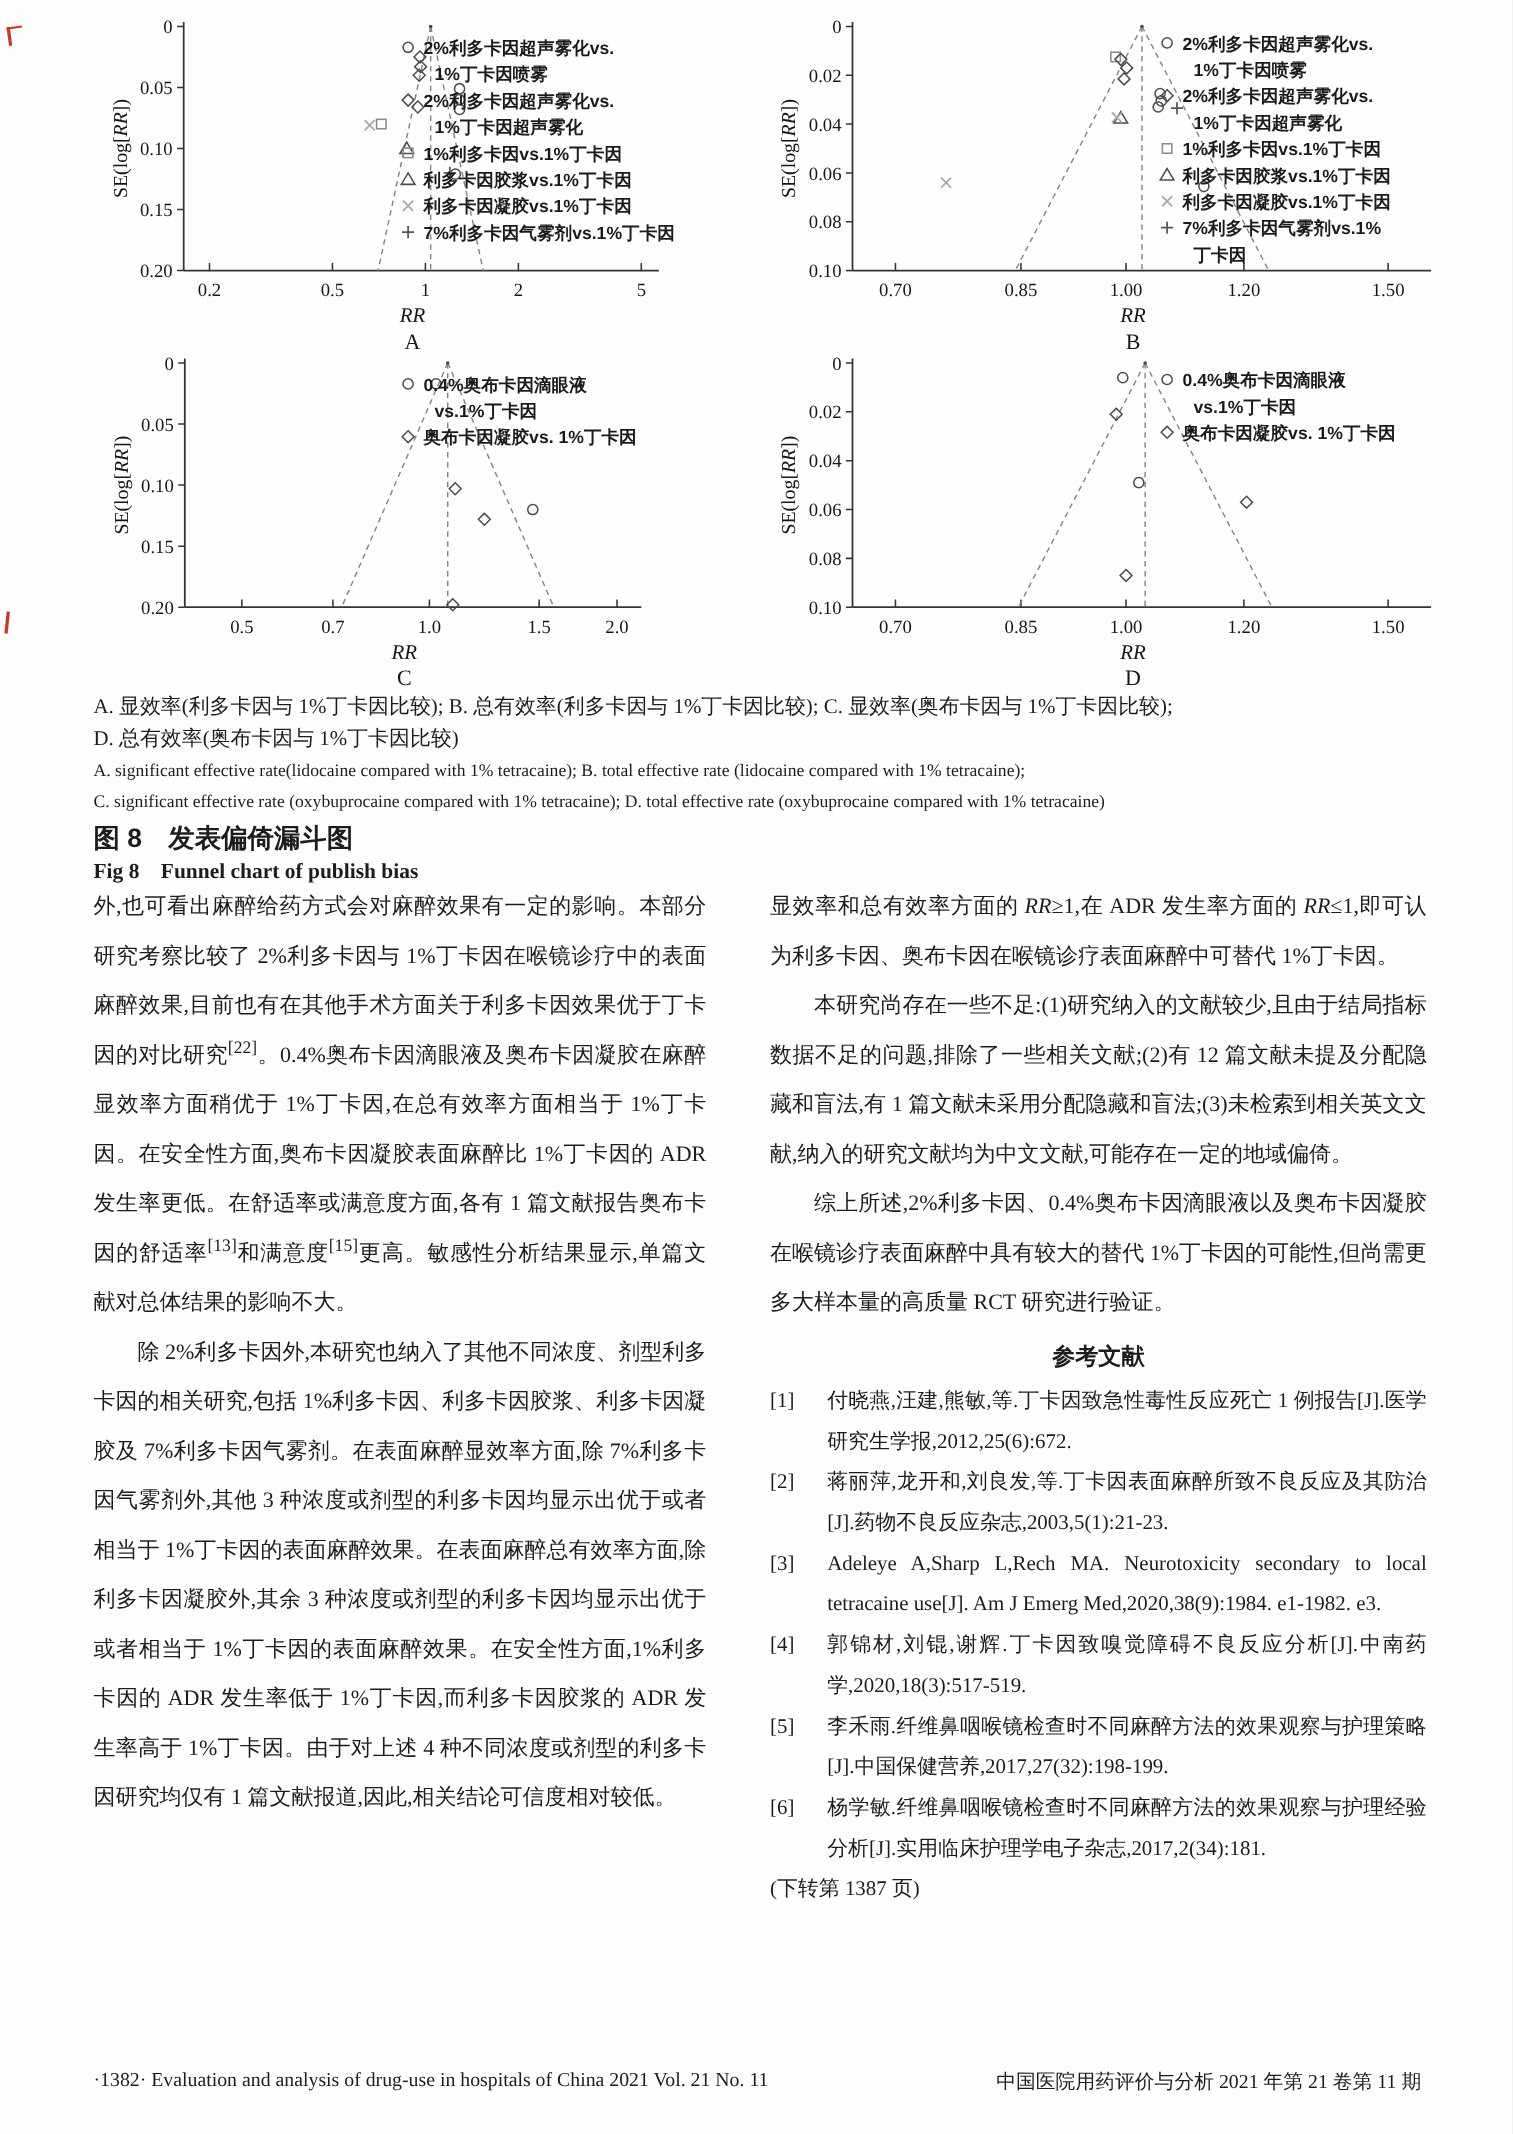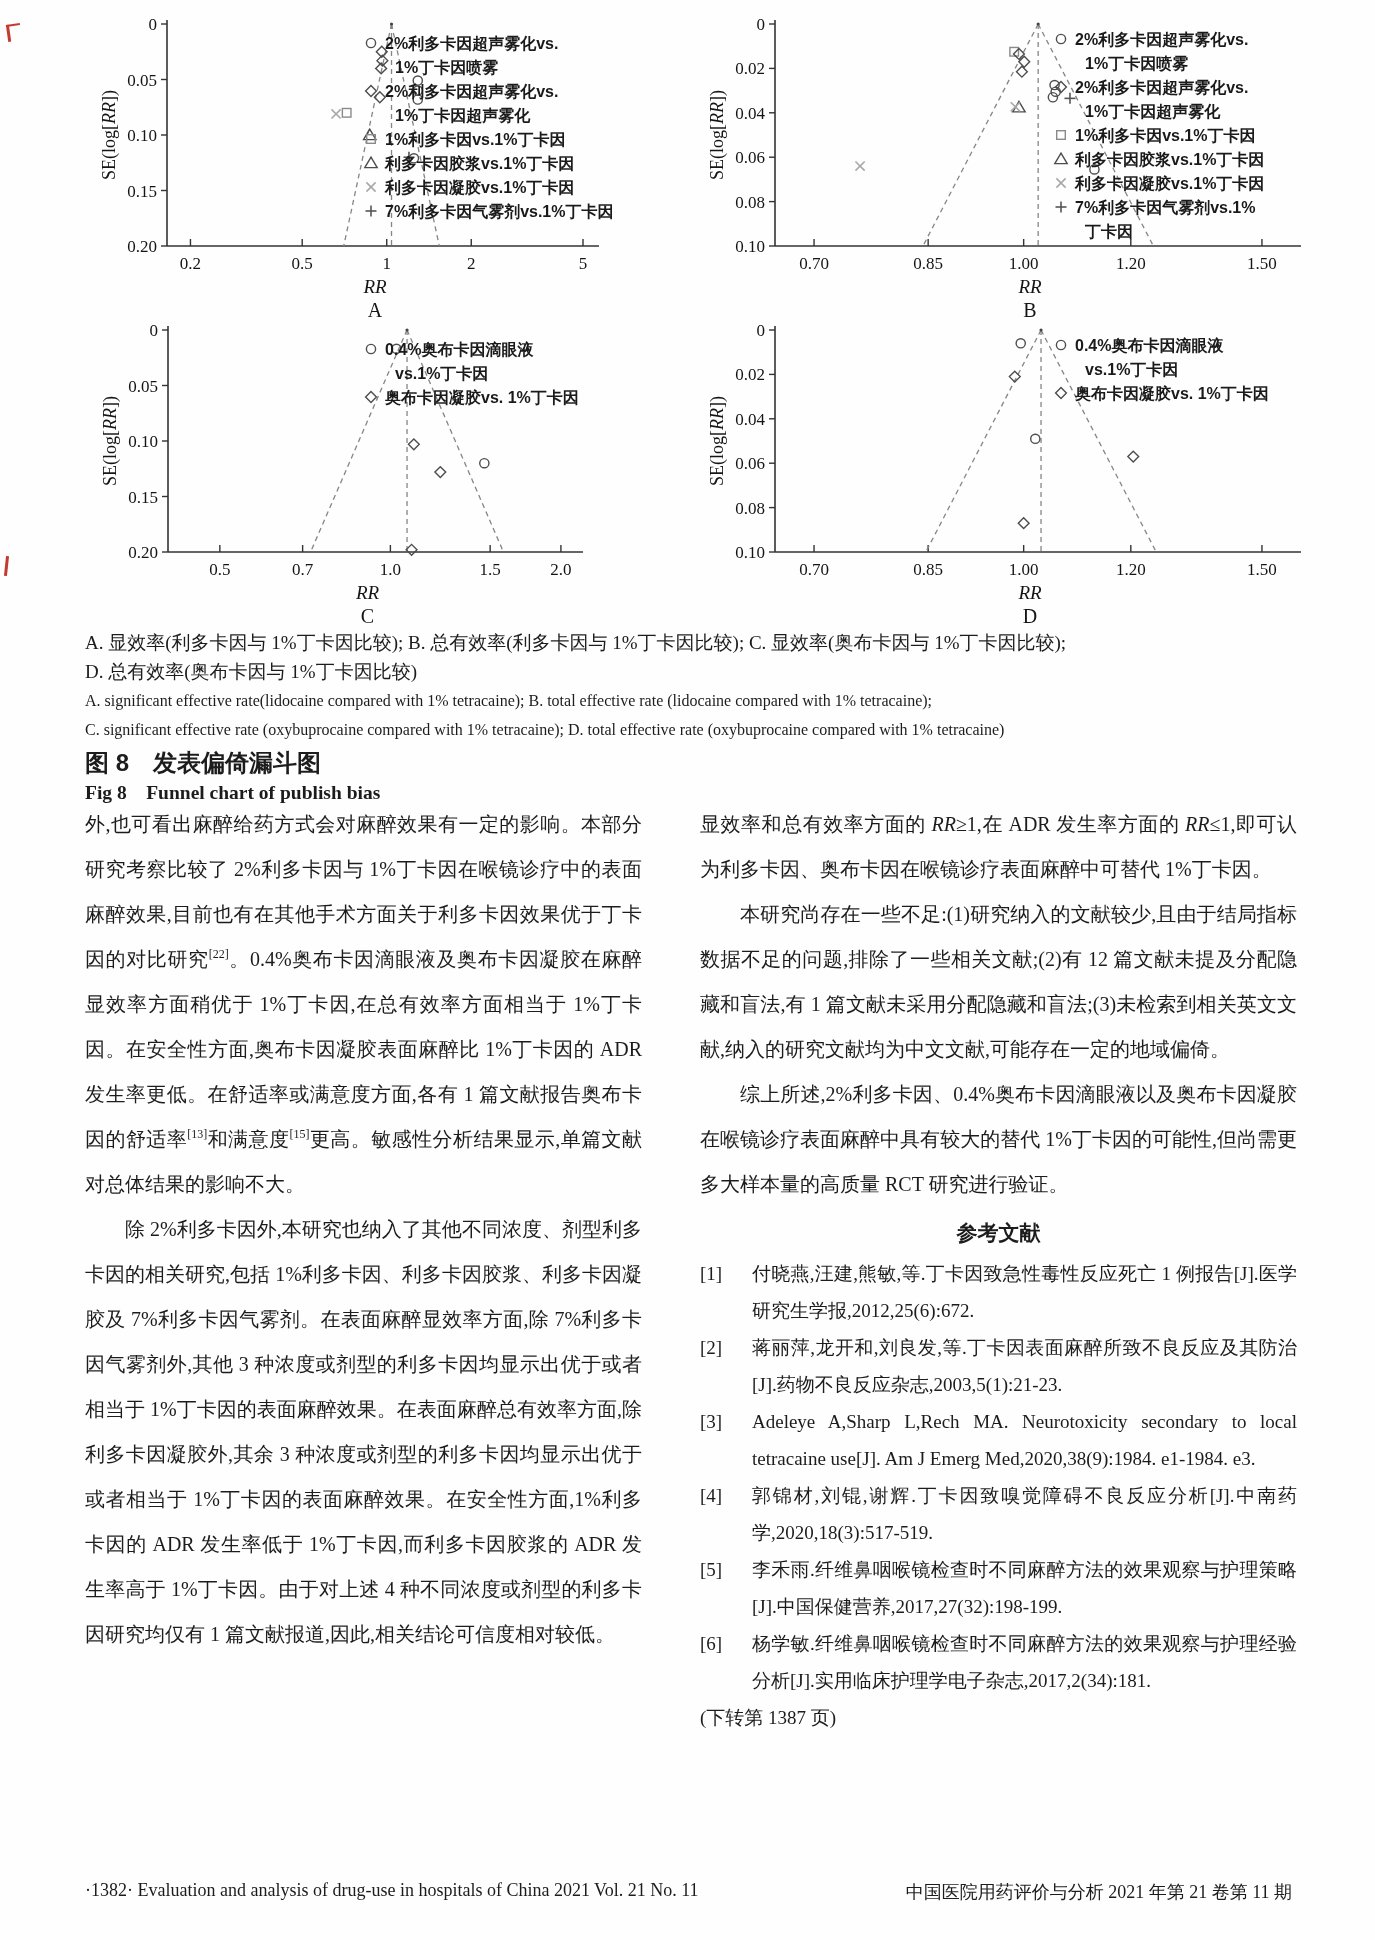--- a/index.html
+++ b/index.html
@@ -9,21 +9,21 @@
   .captions{position:absolute;left:85px;top:628px;width:1210px;}
   .cap-cn{font-size:19px;line-height:29px;}
   .cap-en{font-size:16px;line-height:29px;}
   .fig-cn{font-size:24px;font-weight:700;font-family:"Liberation Sans",sans-serif;line-height:31px;margin-top:3px;}
   .fig-en{font-size:19.5px;font-weight:700;line-height:30px;}
   .body-cols{position:absolute;left:85px;top:802px;width:1212px;display:flex;gap:58px;}
   .col-l{width:557px;}
   .col-r{width:597px;}
   p.para{margin:0;font-size:20px;line-height:45px;text-align:justify;}
   p.indent{text-indent:2em;}
-  sup{font-size:12px;line-height:0;}
+  sup{font-size:16px;line-height:0;}
   .refs-title{font-family:"Liberation Sans",sans-serif;font-weight:700;font-size:21px;margin:12px 0 8px 0;text-align:center;}
   ul.refs{list-style:none;margin:0;padding:0;font-size:19px;line-height:37px;text-align:justify;}
   ul.refs li{position:relative;padding-left:52px;}
   ul.refs .rnum{position:absolute;left:0;top:0;}
   .continued{text-align:left;font-size:19px;line-height:37px;padding-right:4px;}
   .footer{position:absolute;left:85px;top:1880px;width:1207px;display:flex;justify-content:space-between;font-size:18px;}
   .scan{position:absolute;background:none;}
   .scan-1{left:7px;top:24px;width:11px;height:15px;border-left:3px solid #c33a2e;border-top:2px solid #c33a2e;transform:rotate(-8deg);}
   .scan-2{left:5px;top:556px;width:3px;height:20px;background:#c33a2e;transform:rotate(6deg);}
 </style>
@@ -261,21 +261,21 @@
       <p class="para indent">除 2%利多卡因外,本研究也纳入了其他不同浓度、剂型利多卡因的相关研究,包括 1%利多卡因、利多卡因胶浆、利多卡因凝胶及 7%利多卡因气雾剂。在表面麻醉显效率方面,除 7%利多卡因气雾剂外,其他 3 种浓度或剂型的利多卡因均显示出优于或者相当于 1%丁卡因的表面麻醉效果。在表面麻醉总有效率方面,除利多卡因凝胶外,其余 3 种浓度或剂型的利多卡因均显示出优于或者相当于 1%丁卡因的表面麻醉效果。在安全性方面,1%利多卡因的 ADR 发生率低于 1%丁卡因,而利多卡因胶浆的 ADR 发生率高于 1%丁卡因。由于对上述 4 种不同浓度或剂型的利多卡因研究均仅有 1 篇文献报道,因此,相关结论可信度相对较低。</p>
     </div>
     <div class="col-r">
       <p class="para">显效率和总有效率方面的 <i>RR</i>≥1,在 ADR 发生率方面的 <i>RR</i>≤1,即可认为利多卡因、奥布卡因在喉镜诊疗表面麻醉中可替代 1%丁卡因。</p>
       <p class="para indent">本研究尚存在一些不足:(1)研究纳入的文献较少,且由于结局指标数据不足的问题,排除了一些相关文献;(2)有 12 篇文献未提及分配隐藏和盲法,有 1 篇文献未采用分配隐藏和盲法;(3)未检索到相关英文文献,纳入的研究文献均为中文文献,可能存在一定的地域偏倚。</p>
       <p class="para indent">综上所述,2%利多卡因、0.4%奥布卡因滴眼液以及奥布卡因凝胶在喉镜诊疗表面麻醉中具有较大的替代 1%丁卡因的可能性,但尚需更多大样本量的高质量 RCT 研究进行验证。</p>
       <div class="refs-title">参考文献</div>
       <ul class="refs">
         <li><span class="rnum">[1]</span><span>付晓燕,汪建,熊敏,等.丁卡因致急性毒性反应死亡 1 例报告[J].医学研究生学报,2012,25(6):672.</span></li>
         <li><span class="rnum">[2]</span><span>蒋丽萍,龙开和,刘良发,等.丁卡因表面麻醉所致不良反应及其防治[J].药物不良反应杂志,2003,5(1):21-23.</span></li>
-        <li><span class="rnum">[3]</span><span>Adeleye A,Sharp L,Rech MA. Neurotoxicity secondary to local tetracaine use[J]. Am J Emerg Med,2020,38(9):1984. e1-1984. e3.</span></li>
+        <li><span class="rnum">[3]</span><span>Adeleye A,Sharp L,Rech MA. Neurotoxicity secondary to local tetracaine use[J]. Am J Emerg Med,2020,38(9):1984. e1-1982. e3.</span></li>
         <li><span class="rnum">[4]</span><span>郭锦材,刘锟,谢辉.丁卡因致嗅觉障碍不良反应分析[J].中南药学,2020,18(3):517-519.</span></li>
         <li><span class="rnum">[5]</span><span>李禾雨.纤维鼻咽喉镜检查时不同麻醉方法的效果观察与护理策略[J].中国保健营养,2017,27(32):198-199.</span></li>
         <li><span class="rnum">[6]</span><span>杨学敏.纤维鼻咽喉镜检查时不同麻醉方法的效果观察与护理经验分析[J].实用临床护理学电子杂志,2017,2(34):181.</span></li>
       </ul>
       <div class="continued">(下转第 1387 页)</div>
     </div>
   </div>
 
   <div class="footer">
     <span>·1382·   Evaluation and analysis of drug-use in hospitals of China 2021 Vol. 21 No. 11</span>

